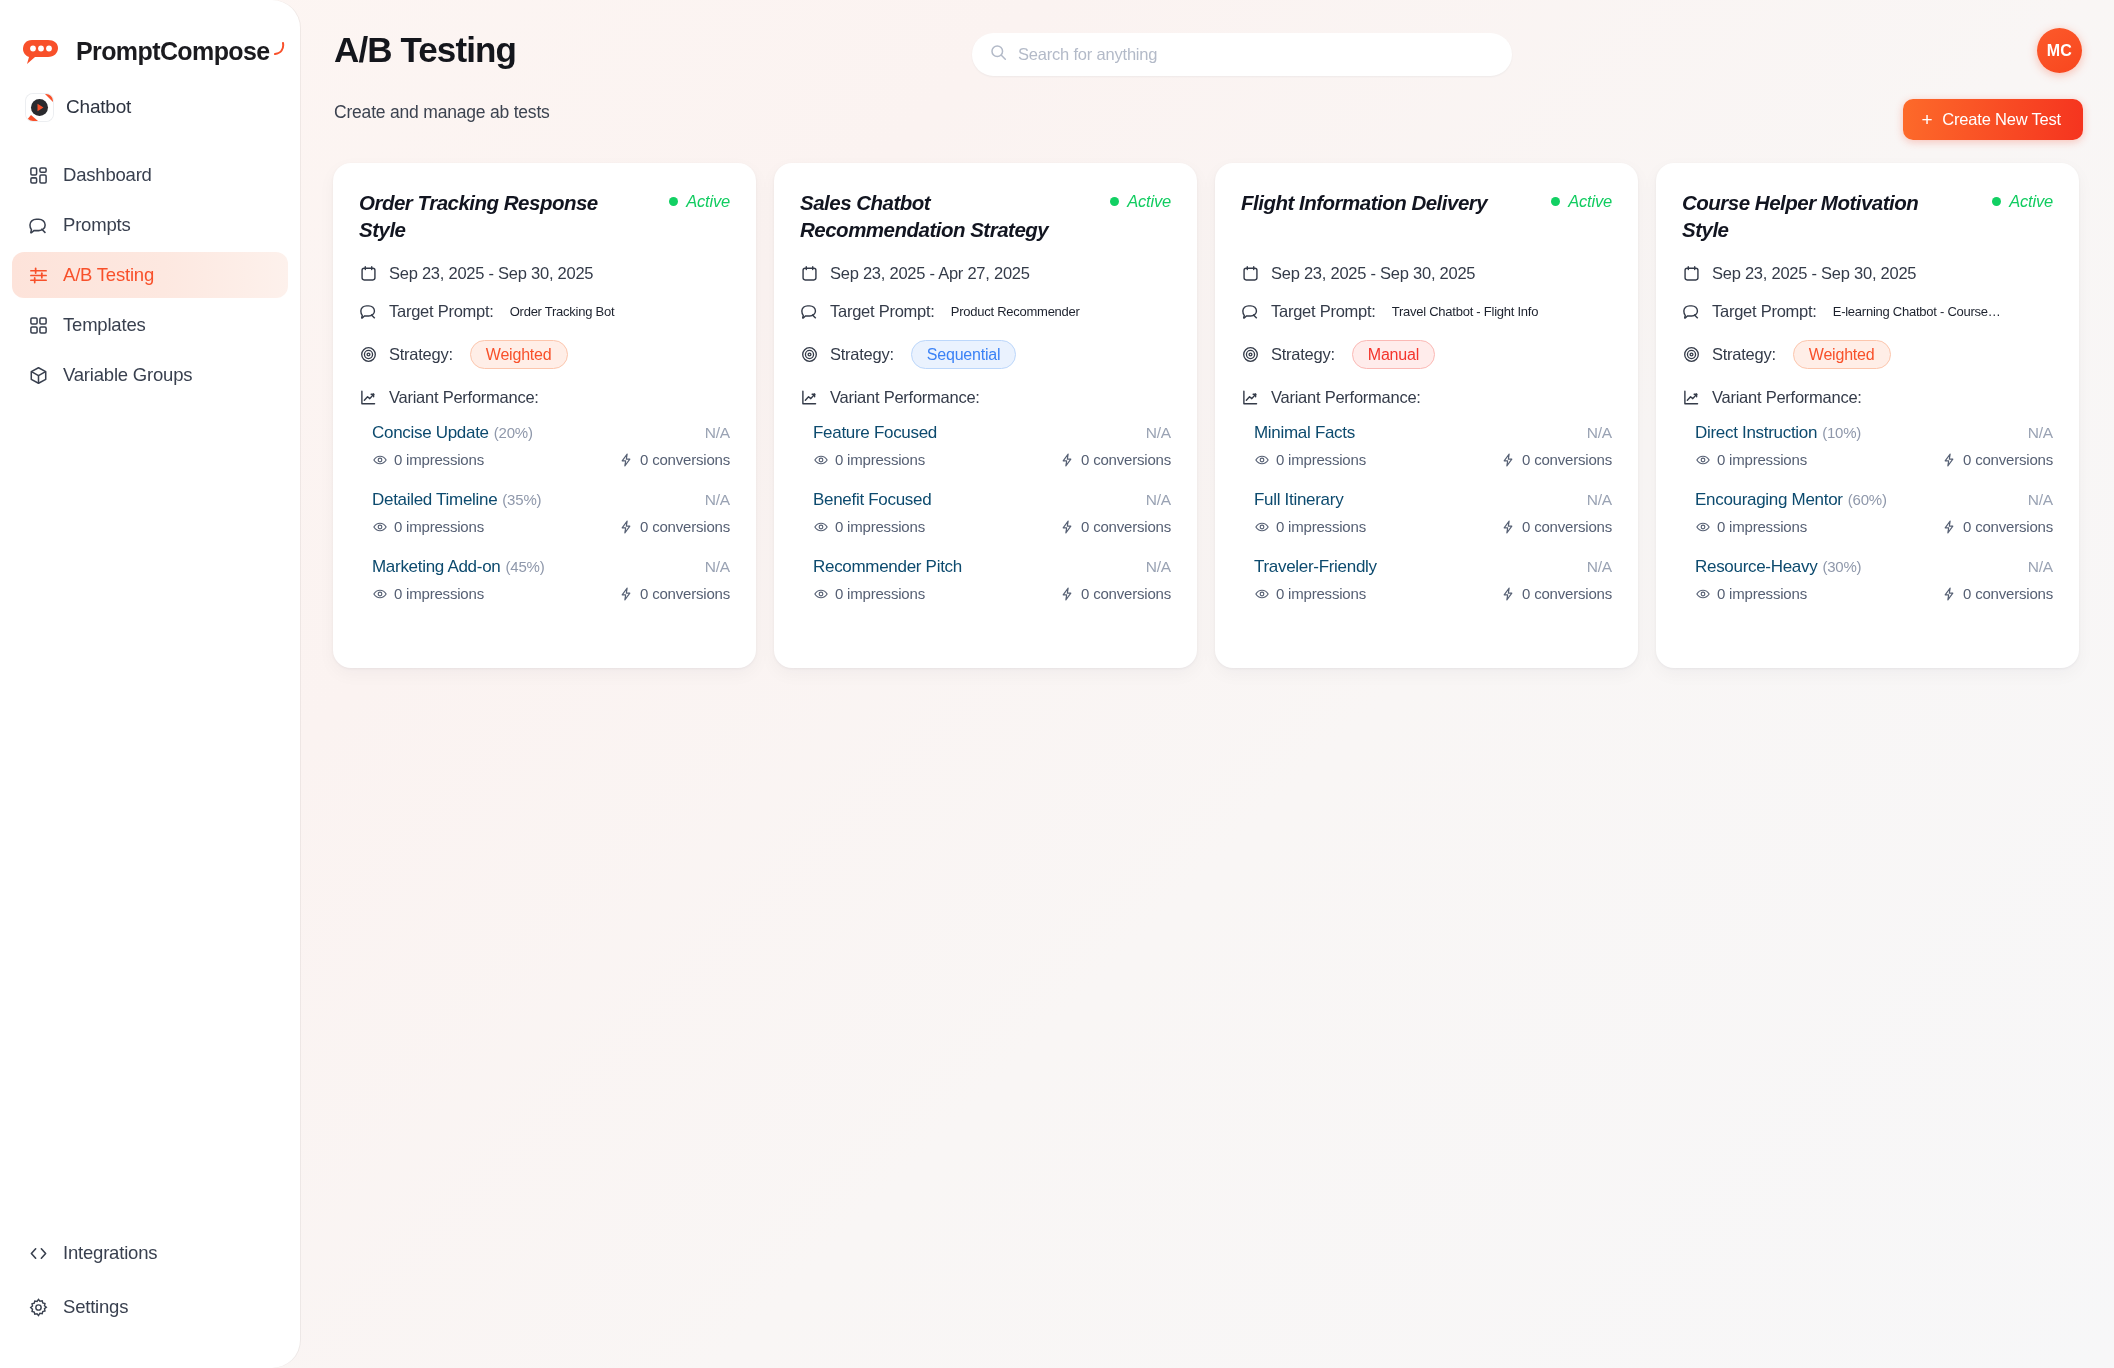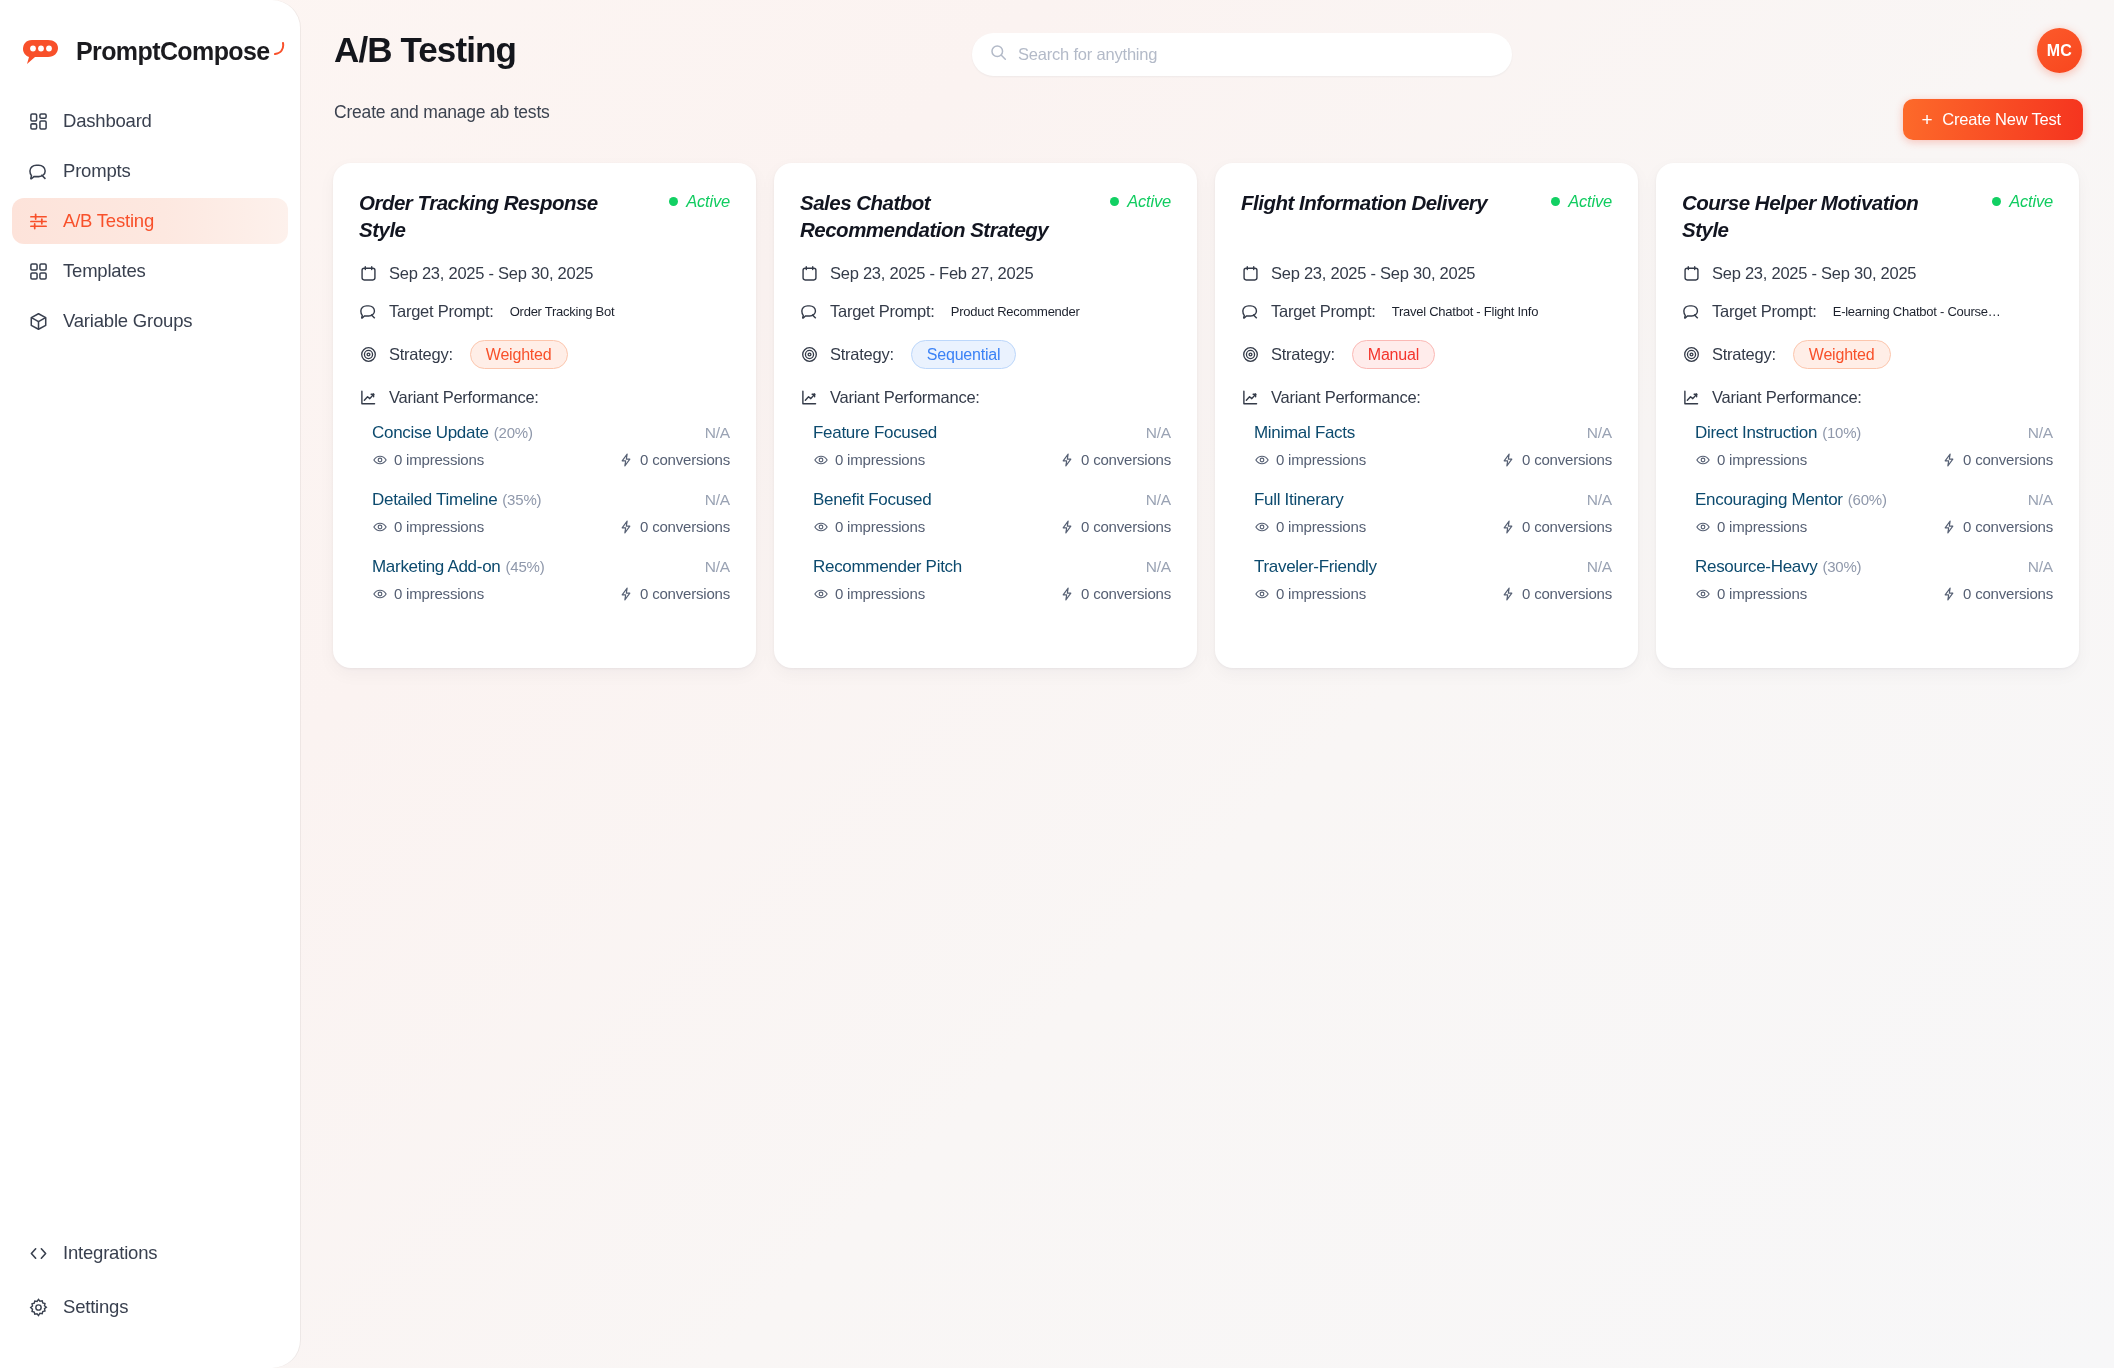--- a/index.html
+++ b/index.html
@@ -173,20 +173,32 @@
         </svg>
       </span>
       <span class="brand-name">PromptCompose</span>
       <span style="margin-left:-4px;">
         <svg width="12" height="14" viewBox="0 0 12 14">
             <path d="M1 12 C7 11 10 7 9 1" stroke="#f8502a" stroke-width="2" fill="none" stroke-linecap="round"></path>
           </svg>
       </span>
     </div>
 
+    <div class="chatbot-row">
+      <span class="chatbot-avatar">
+        <svg width="27" height="27" viewBox="0 0 27 27">
+          <rect x="0" y="0" width="27" height="27" rx="7" fill="#ffffff"></rect>
+          <path d="M19 0 L27 0 L27 8 Z" fill="#f8502a"></path>
+          <path d="M5 21 L0 27 L12 27 Z" fill="#f8502a"></path>
+          <circle cx="13.5" cy="13.5" r="8.5" fill="#2a2a2e"></circle>
+          <path d="M11.5 9.8 L17.5 13.5 L11.5 17.2 Z" fill="#f8502a"></path>
+        </svg>
+      </span>
+      <span class="chatbot-label">Chatbot</span>
+    </div>
 
     <nav class="nav">
 
       <div class="nav-item">
         <span class="ico">
           <svg width="19" height="19" viewBox="0 0 20 20" fill="none" stroke="#39404f" stroke-width="1.6">
             <rect x="2" y="2" width="6" height="7.5" rx="1.3"></rect>
               <rect x="11.5" y="2" width="6.5" height="4.5" rx="1.3"></rect>
             <rect x="2" y="12.5" width="6" height="5.5" rx="1.3"></rect>
               <rect x="11.5" y="9.5" width="6.5" height="8.5" rx="1.3"></rect>
@@ -442,21 +454,21 @@
     </div>
 
     <div class="meta-row">
       <span class="ico">
         <svg width="17" height="17" viewBox="0 0 18 18" fill="none" stroke="#343b49" stroke-width="1.5" stroke-linecap="round">
           <rect x="2.2" y="3.4" width="13.6" height="12.4" rx="2.2"></rect>
                 <path d="M5.6 1.8v3"></path>
                 <path d="M12.4 1.8v3"></path>
         </svg>
       </span>
-      <span class="meta-text">Sep 23, 2025 - Feb 27, 2025</span>
+      <span class="meta-text">Sep 23, 2025 - Apr 27, 2025</span>
     </div>
 
     <div class="meta-row">
       <span class="ico">
         <svg width="17" height="17" viewBox="0 0 18 18" fill="none" stroke="#343b49" stroke-width="1.5">
           <path d="M15.3 8.4c0 3-2.7 5.4-6 5.4H4.7L2.4 15.9c-.3.3-.7 0-.6-.4l.6-2.4C1.4 12 .9 10.3.9 8.4c0-3 2.7-5.4 6-5.4h2.4c3.3 0 6 2.4 6 5.4z"></path>
           <path d="M11.7 12.2 15.6 16.1"></path>
         </svg>
       </span>
       <span class="meta-label">Target Prompt:</span>

